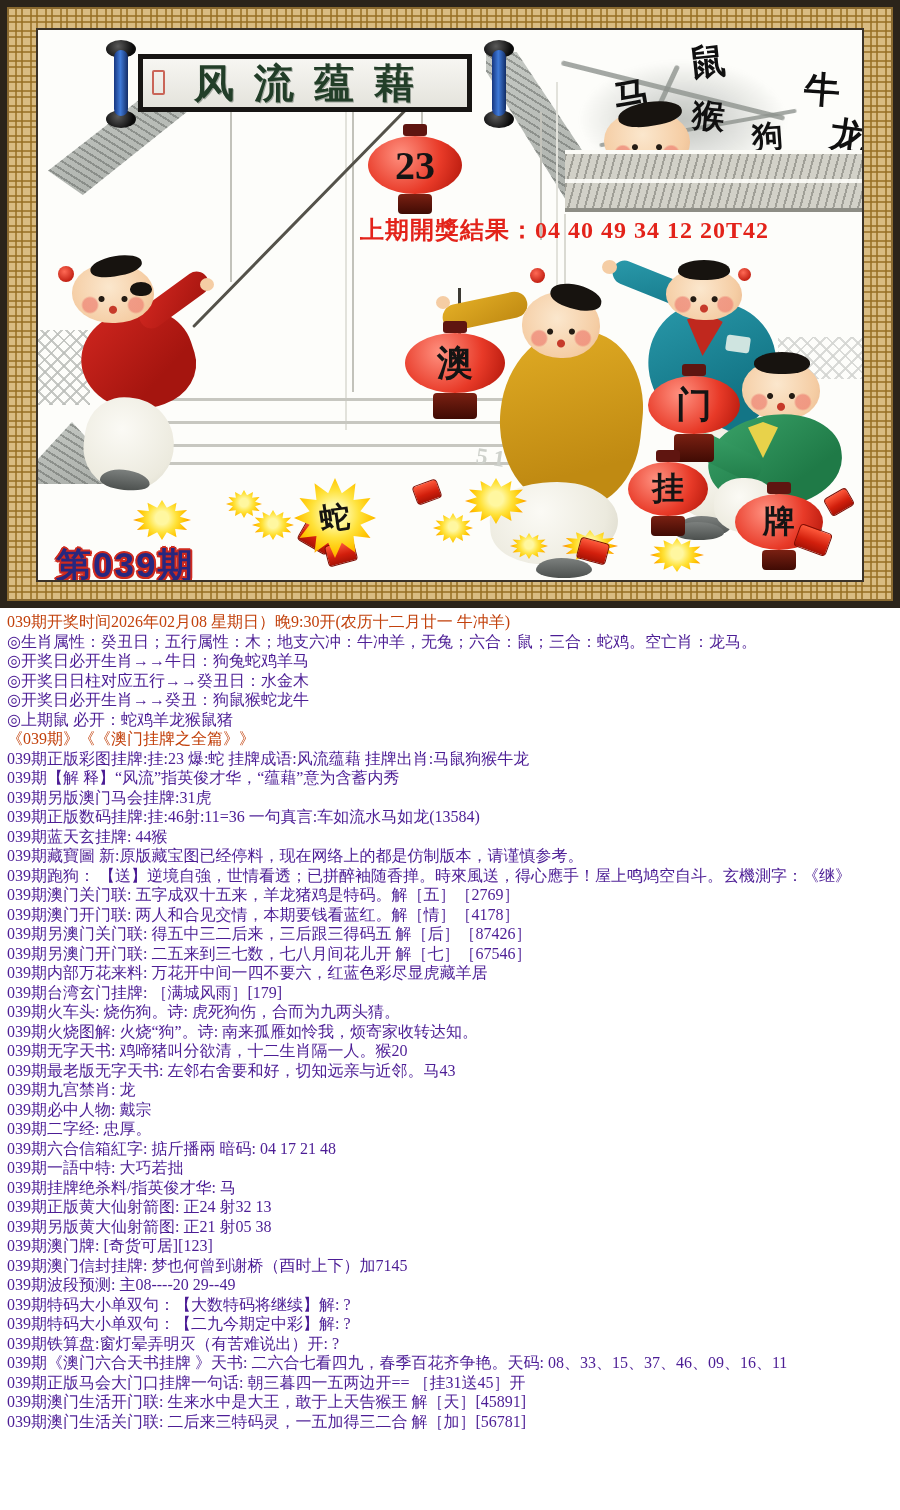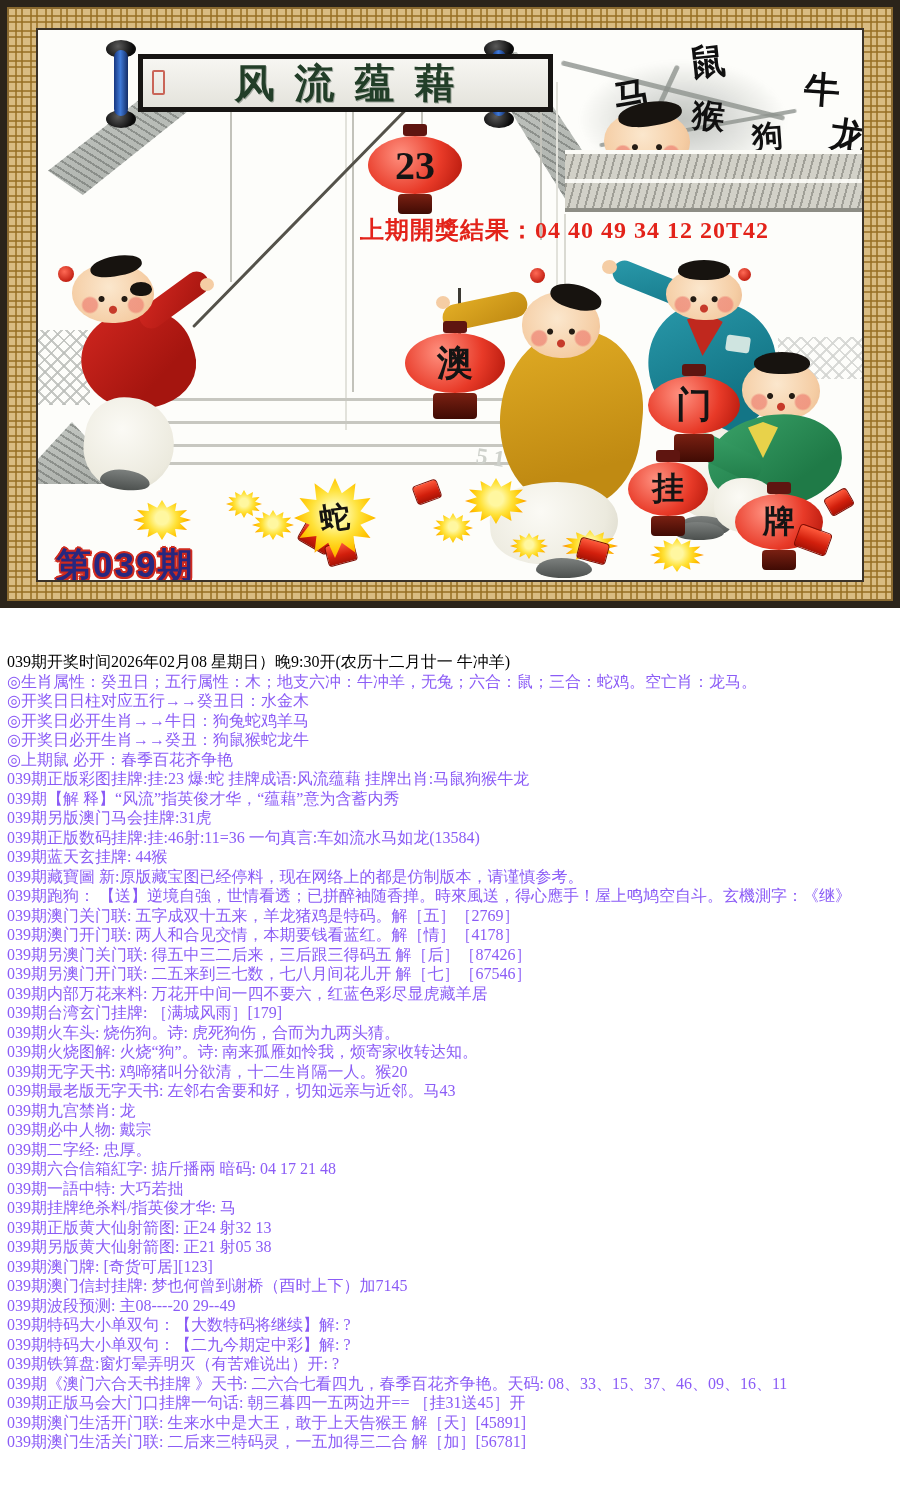--- a/index.html
+++ b/index.html
@@ -55,21 +55,21 @@
           transform-origin:0 0; transform:rotate(-45.6deg); border-radius:2px; }
 
   
   .knob { width:30px; height:18px; border-radius:50%;
           background:radial-gradient(circle at 40% 35%, #5a5a5a, #0b0b0b 70%); }
   .k-tl { left:68px;  top:10px; }  .k-bl { left:68px;  top:80px; }
   .k-tr { left:446px; top:10px; }  .k-br { left:446px; top:80px; }
   .roller { width:14px; height:66px; border-radius:7px;
           background:linear-gradient(90deg,#16357e,#3f7ad8 45%,#122c66); }
   .r-l { left:76px; top:20px; }  .r-r { left:454px; top:20px; }
-  .banner-board { left:100px; top:24px; width:415px; height:58px;
+  .banner-board { left:100px; top:24px; width:334px; height:58px;
       border:5px solid #171513; background:linear-gradient(180deg,#f7f6f2,#e4e3dc);
       display:flex; align-items:center; justify-content:center; }
   .banner-title { font-size:40px; font-weight:bold; color:#223e28; letter-spacing:20px;
       padding-left:18px; text-shadow:1px 1px 0 rgba(20,40,25,.35); white-space:nowrap; }
   .seal { position:absolute; left:9px; top:11px; width:13px; height:25px;
       border:2px solid #c04434; border-radius:2px; opacity:.8; }
 
   
   .tile-band { left:527px; top:120px; width:297px; height:62px; z-index:5;
       border-top:4px solid #fbfbf6; border-bottom:4px solid #8d8d85;
@@ -205,23 +205,23 @@
   .c5 { left:758px; top:498px; width:34px; height:24px; transform:rotate(20deg); }
   .c6 { left:788px; top:462px; width:26px; height:20px; transform:rotate(-30deg); }
 
   .issue { left:18px; top:512px; font-size:35px; font-weight:800; letter-spacing:2px;
       color:#27277f; z-index:10; font-family:"Liberation Sans","DejaVu Sans",sans-serif;
       text-shadow:2px 0 #cf2b1f,-2px 0 #cf2b1f,0 2px #cf2b1f,0 -2px #cf2b1f,
         1.5px 1.5px #cf2b1f,-1.5px -1.5px #cf2b1f,1.5px -1.5px #cf2b1f,-1.5px 1.5px #cf2b1f; }
 
   
   .info { position:absolute; left:7px; top:612px; width:893px; }
-  .info-line { height:19.5px; line-height:19.5px; font-size:16px; color:#8b5cf6;
+  .info-line { height:19.5px; line-height:19.5px; font-size:16px; color:#4c1d95;
       white-space:nowrap; overflow:hidden; }
-  .info-line.red { color:#000000;margin-top:40px; }
+  .info-line.red { color:#c2410c; }
 </style>
 </head>
 <body>
 
 <div class="poster">
   <div class="canvas">
 
     <div class="roof roof-left"></div>
     <div class="roof roof-right"></div>
     <div class="roof roof-small"></div>
@@ -348,24 +348,25 @@
     </div>
 
     <div class="issue">第039期</div>
   </div>
 </div>
 
 <div class="info">
 
 <div class="info-line red">039期开奖时间2026年02月08 星期日）晚9:30开(农历十二月廿一 牛冲羊)</div>
     <div class="info-line">◎生肖属性：癸丑日；五行属性：木；地支六冲：牛冲羊，无兔；六合：鼠；三合：蛇鸡。空亡肖：龙马。</div>
+    <div class="info-line">◎开奖日必开生肖→→牛日：狗兔蛇鸡羊马</div>
     <div class="info-line">◎开奖日日柱对应五行→→癸丑日：水金木</div>
-    <div class="info-line">◎开奖日必开生肖→→牛日：狗兔蛇鸡羊马</div>
     <div class="info-line">◎开奖日必开生肖→→癸丑：狗鼠猴蛇龙牛</div>
-    <div class="info-line">◎上期鼠 必开：春季百花齐争艳</div>
+    <div class="info-line">◎上期鼠 必开：蛇鸡羊龙猴鼠猪</div>
+    <div class="info-line red">《039期》《《澳门挂牌之全篇》》</div>
     <div class="info-line">039期正版彩图挂牌:挂:23 爆:蛇 挂牌成语:风流蕴藉 挂牌出肖:马鼠狗猴牛龙</div>
     <div class="info-line">039期【解 释】“风流”指英俊才华，“蕴藉”意为含蓄内秀</div>
     <div class="info-line">039期另版澳门马会挂牌:31虎</div>
     <div class="info-line">039期正版数码挂牌:挂:46射:11=36 一句真言:车如流水马如龙(13584)</div>
     <div class="info-line">039期蓝天玄挂牌: 44猴</div>
     <div class="info-line">039期藏寶圖 新:原版藏宝图已经停料，现在网络上的都是仿制版本，请谨慎参考。</div>
     <div class="info-line">039期跑狗： 【送】逆境自強，世情看透；已拼醉袖随香掸。時來風送，得心應手！屋上鸣鸠空自斗。玄機測字：《继》</div>
     <div class="info-line">039期澳门关门联: 五字成双十五来，羊龙猪鸡是特码。解［五］［2769］</div>
     <div class="info-line">039期澳门开门联: 两人和合见交情，本期要钱看蓝红。解［情］［4178］</div>
     <div class="info-line">039期另澳门关门联: 得五中三二后来，三后跟三得码五 解［后］［87426］</div>

